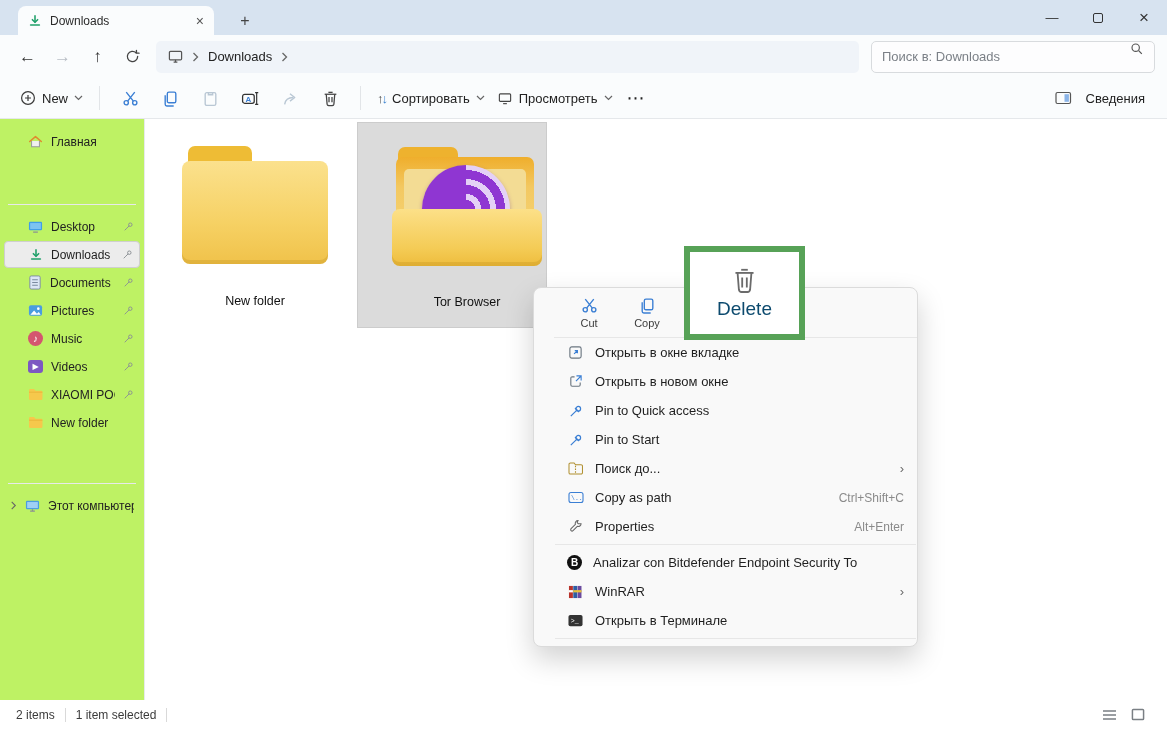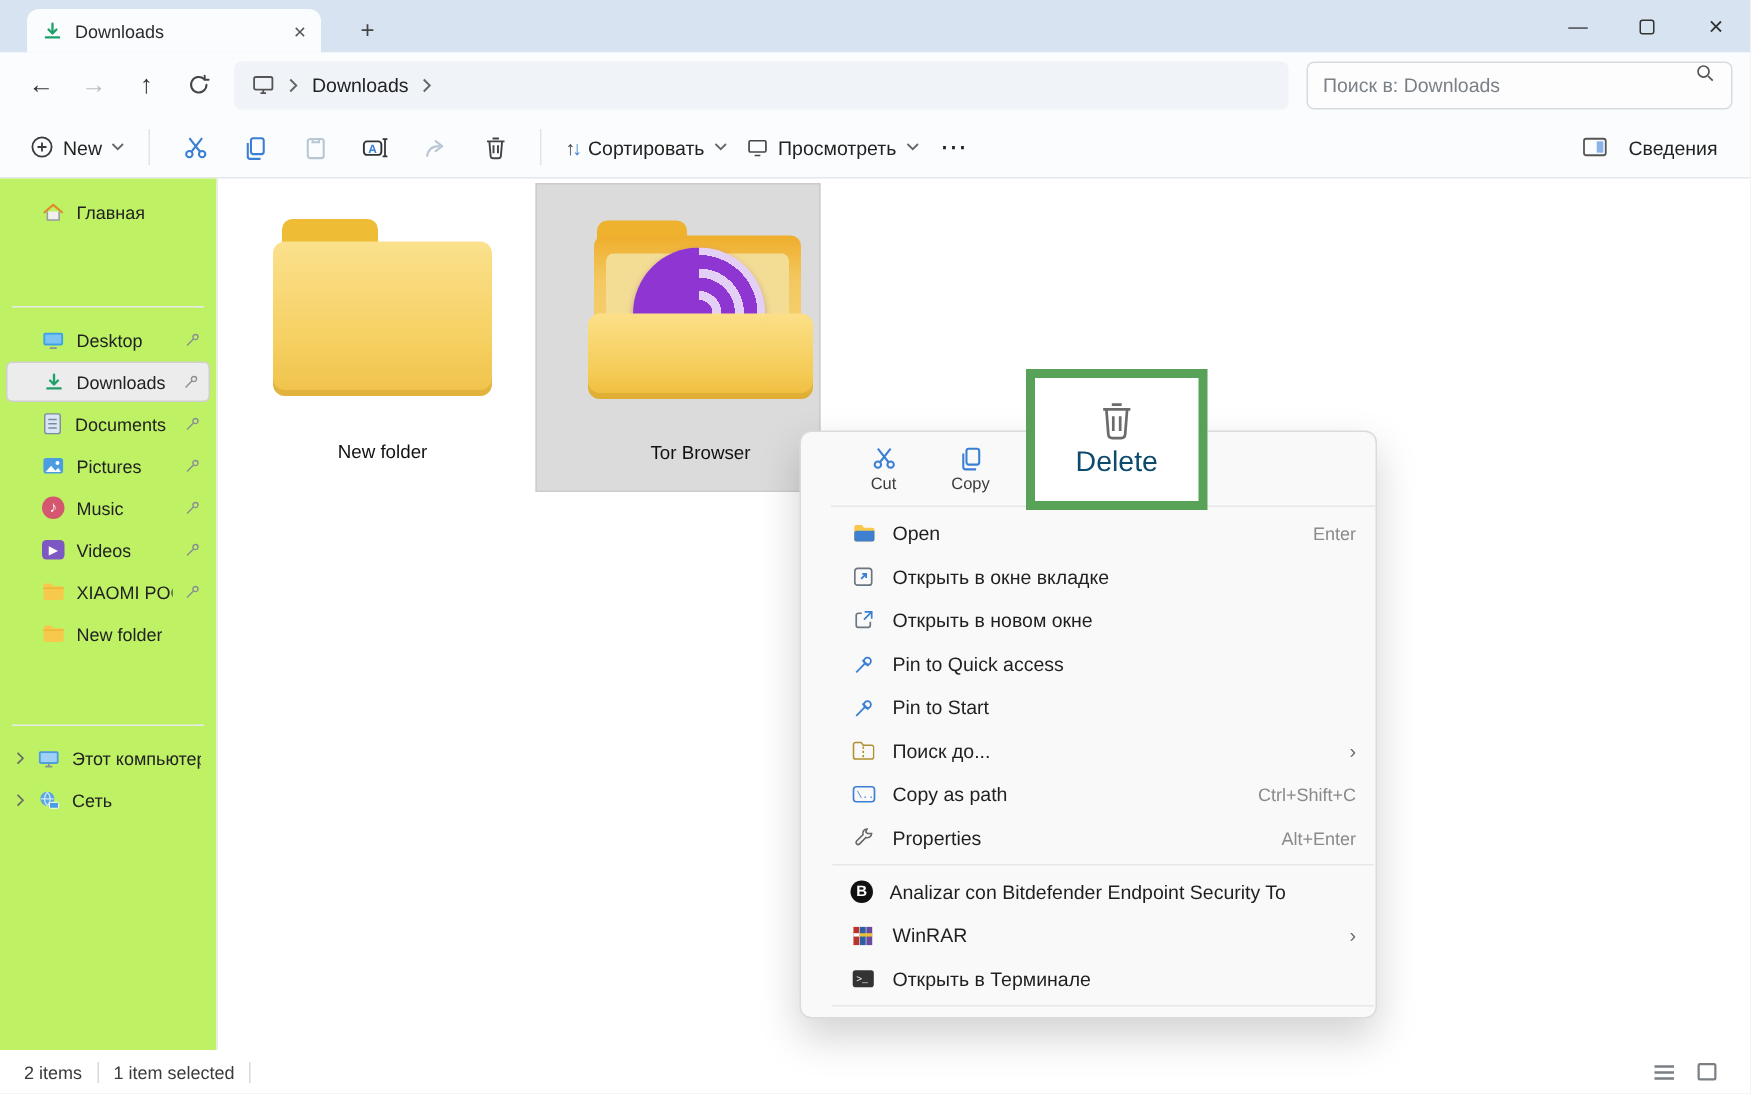--- a/index.html
+++ b/index.html
@@ -380,35 +380,20 @@
           </svg>
         </span>
       <span>
           <svg width="15" height="15" viewBox="0 0 16 16">
             <rect x="1" y="3" width="14" height="9" rx="1.3" fill="#4a9de0"></rect>
             <rect x="2.3" y="4.3" width="11.4" height="6.4" fill="#9fd0f5"></rect>
             <path d="M5.5 14h5M8 12v2" stroke="#8a8f94" stroke-width="1.3"></path>
           </svg>
         </span>
       <span class="lbl">Этот компьютер</span>
-    </div>
-    <div class="side-row tree">
-      <span>
-          <svg width="7" height="9" viewBox="0 0 7 10" fill="none" stroke="#666" stroke-width="1.2">
-            <path d="M1.5 1l4 4-4 4"></path>
-          </svg>
-        </span>
-      <span>
-          <svg width="15" height="15" viewBox="0 0 16 16">
-            <circle cx="7" cy="7" r="5" fill="#5aa7e0"></circle>
-            <path d="M2.5 7h9M7 2.2c-2.8 2.8-2.8 6.8 0 9.6M7 2.2c2.8 2.8 2.8 6.8 0 9.6" stroke="#cfe8f9" stroke-width="0.9" fill="none"></path>
-            <rect x="8.5" y="9.5" width="6.5" height="4.2" rx="0.8" fill="#4a9de0" stroke="#fff" stroke-width="0.7"></rect>
-          </svg>
-        </span>
-      <span class="lbl">Сеть</span>
     </div>
   </div>
 
   <div class="tile tile1">
     <div class="icon-area">
       <div class="folder-closed">
           <div class="ftab"></div>
           <div class="fbody"></div>
         </div>
     </div>
@@ -453,30 +438,20 @@
             <svg width="18" height="17" viewBox="0 0 17 16" fill="none">
               <rect x="1.5" y="4" width="11" height="8.5" rx="2" stroke="#333" stroke-width="1.2"></rect>
               <text x="4.2" y="11" font-size="7.5" fill="#3b7fd4" font-family="Liberation Sans, sans-serif" font-weight="bold">A</text>
               <path d="M14.8 2.5v11M13.3 2.5h3M13.3 13.5h3" stroke="#333" stroke-width="1.1"></path>
             </svg>
           </span>
         <span class="qlbl">Rename</span>
       </div>
     </div>
 
-    <div class="ctx-row" style="margin-top:3px;">
-      <span class="mi">
-          <svg width="16" height="13" viewBox="0 0 16 14">
-            <path d="M1 2.5A1.5 1.5 0 0 1 2.5 1h4l1.5 2h6A1.5 1.5 0 0 1 15.5 4.5v7A1.5 1.5 0 0 1 14 13H2.5A1.5 1.5 0 0 1 1 11.5z" fill="#f6c84c"></path>
-            <path d="M1 6l2-.8h12.5v6.3A1.5 1.5 0 0 1 14 13H2.5A1.5 1.5 0 0 1 1 11.5z" fill="#3f7fd0"></path>
-          </svg>
-        </span>
-      <span>Open</span>
-      <span class="shortcut">Enter</span>
-    </div>
     <div class="ctx-row">
       <span class="mi">
           <svg width="15" height="15" viewBox="0 0 16 16" fill="none">
             <rect x="2" y="2" width="12" height="12" rx="2" stroke="#6b7680" stroke-width="1.2"></rect>
             <path d="M6.5 9.5L10 6M7.2 6H10v2.8" stroke="#3b7fd4" stroke-width="1.3"></path>
           </svg>
         </span>
       <span>Открыть в окне вкладке</span>
     </div>
     <div class="ctx-row">

